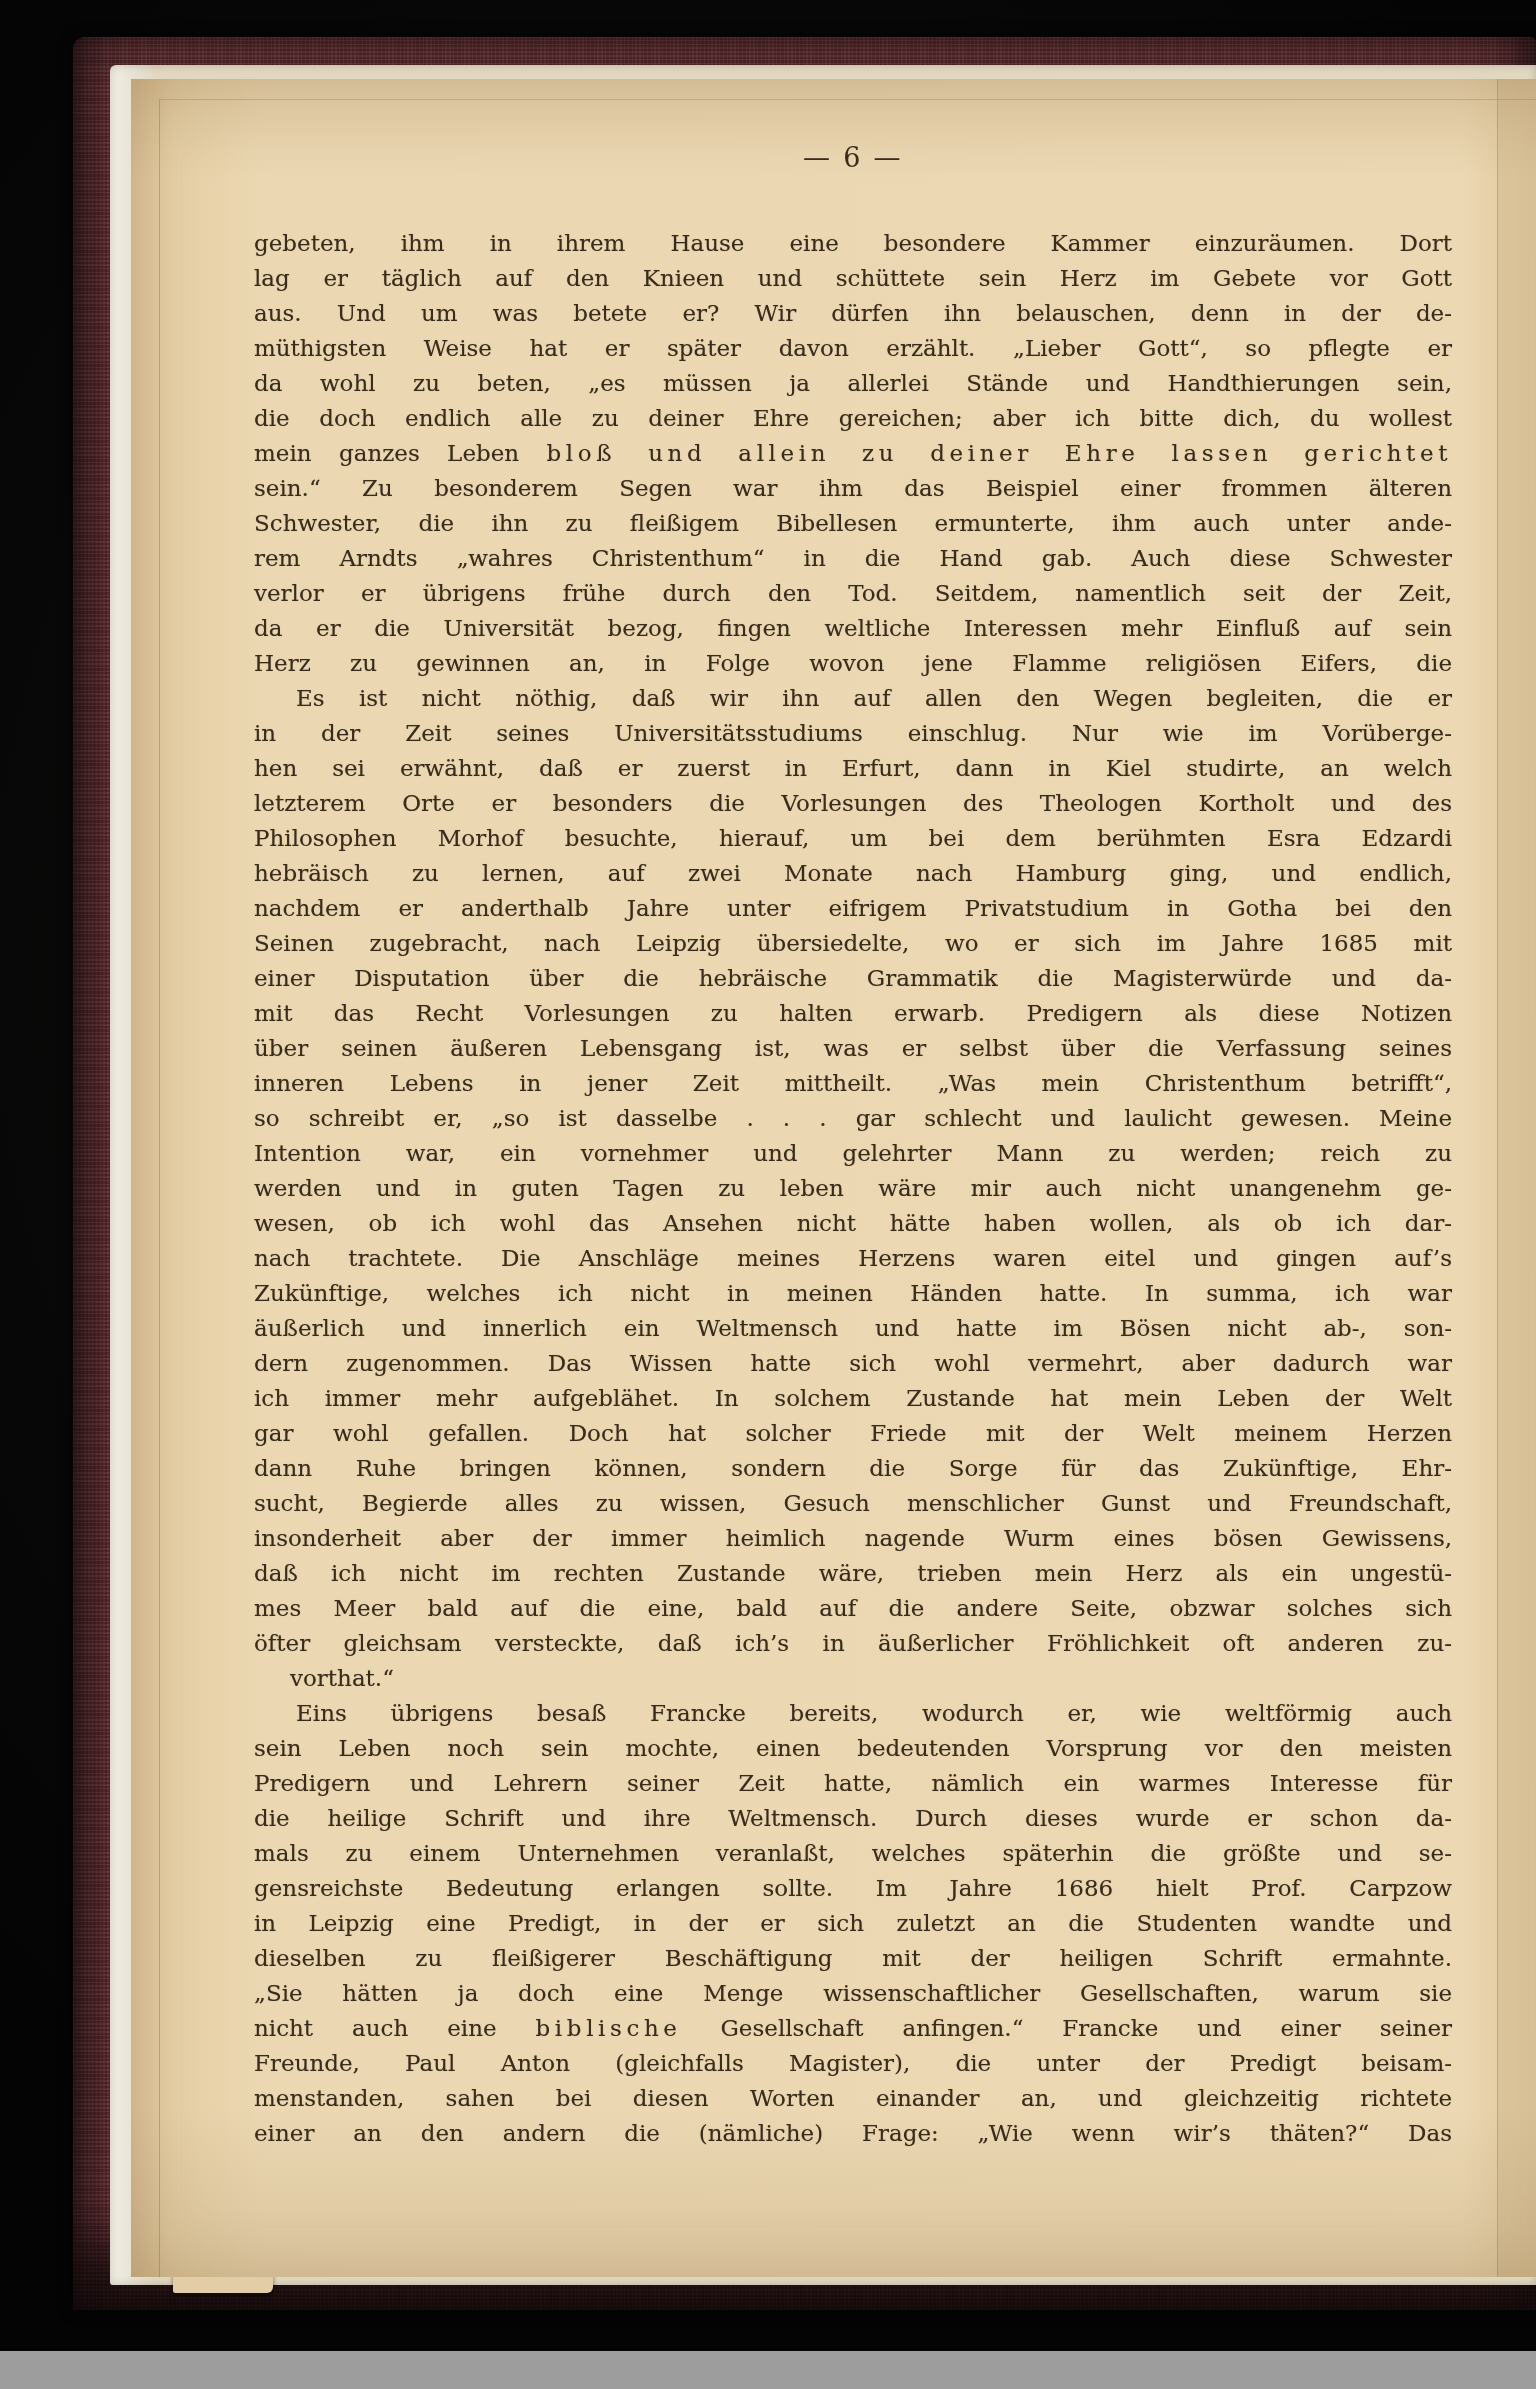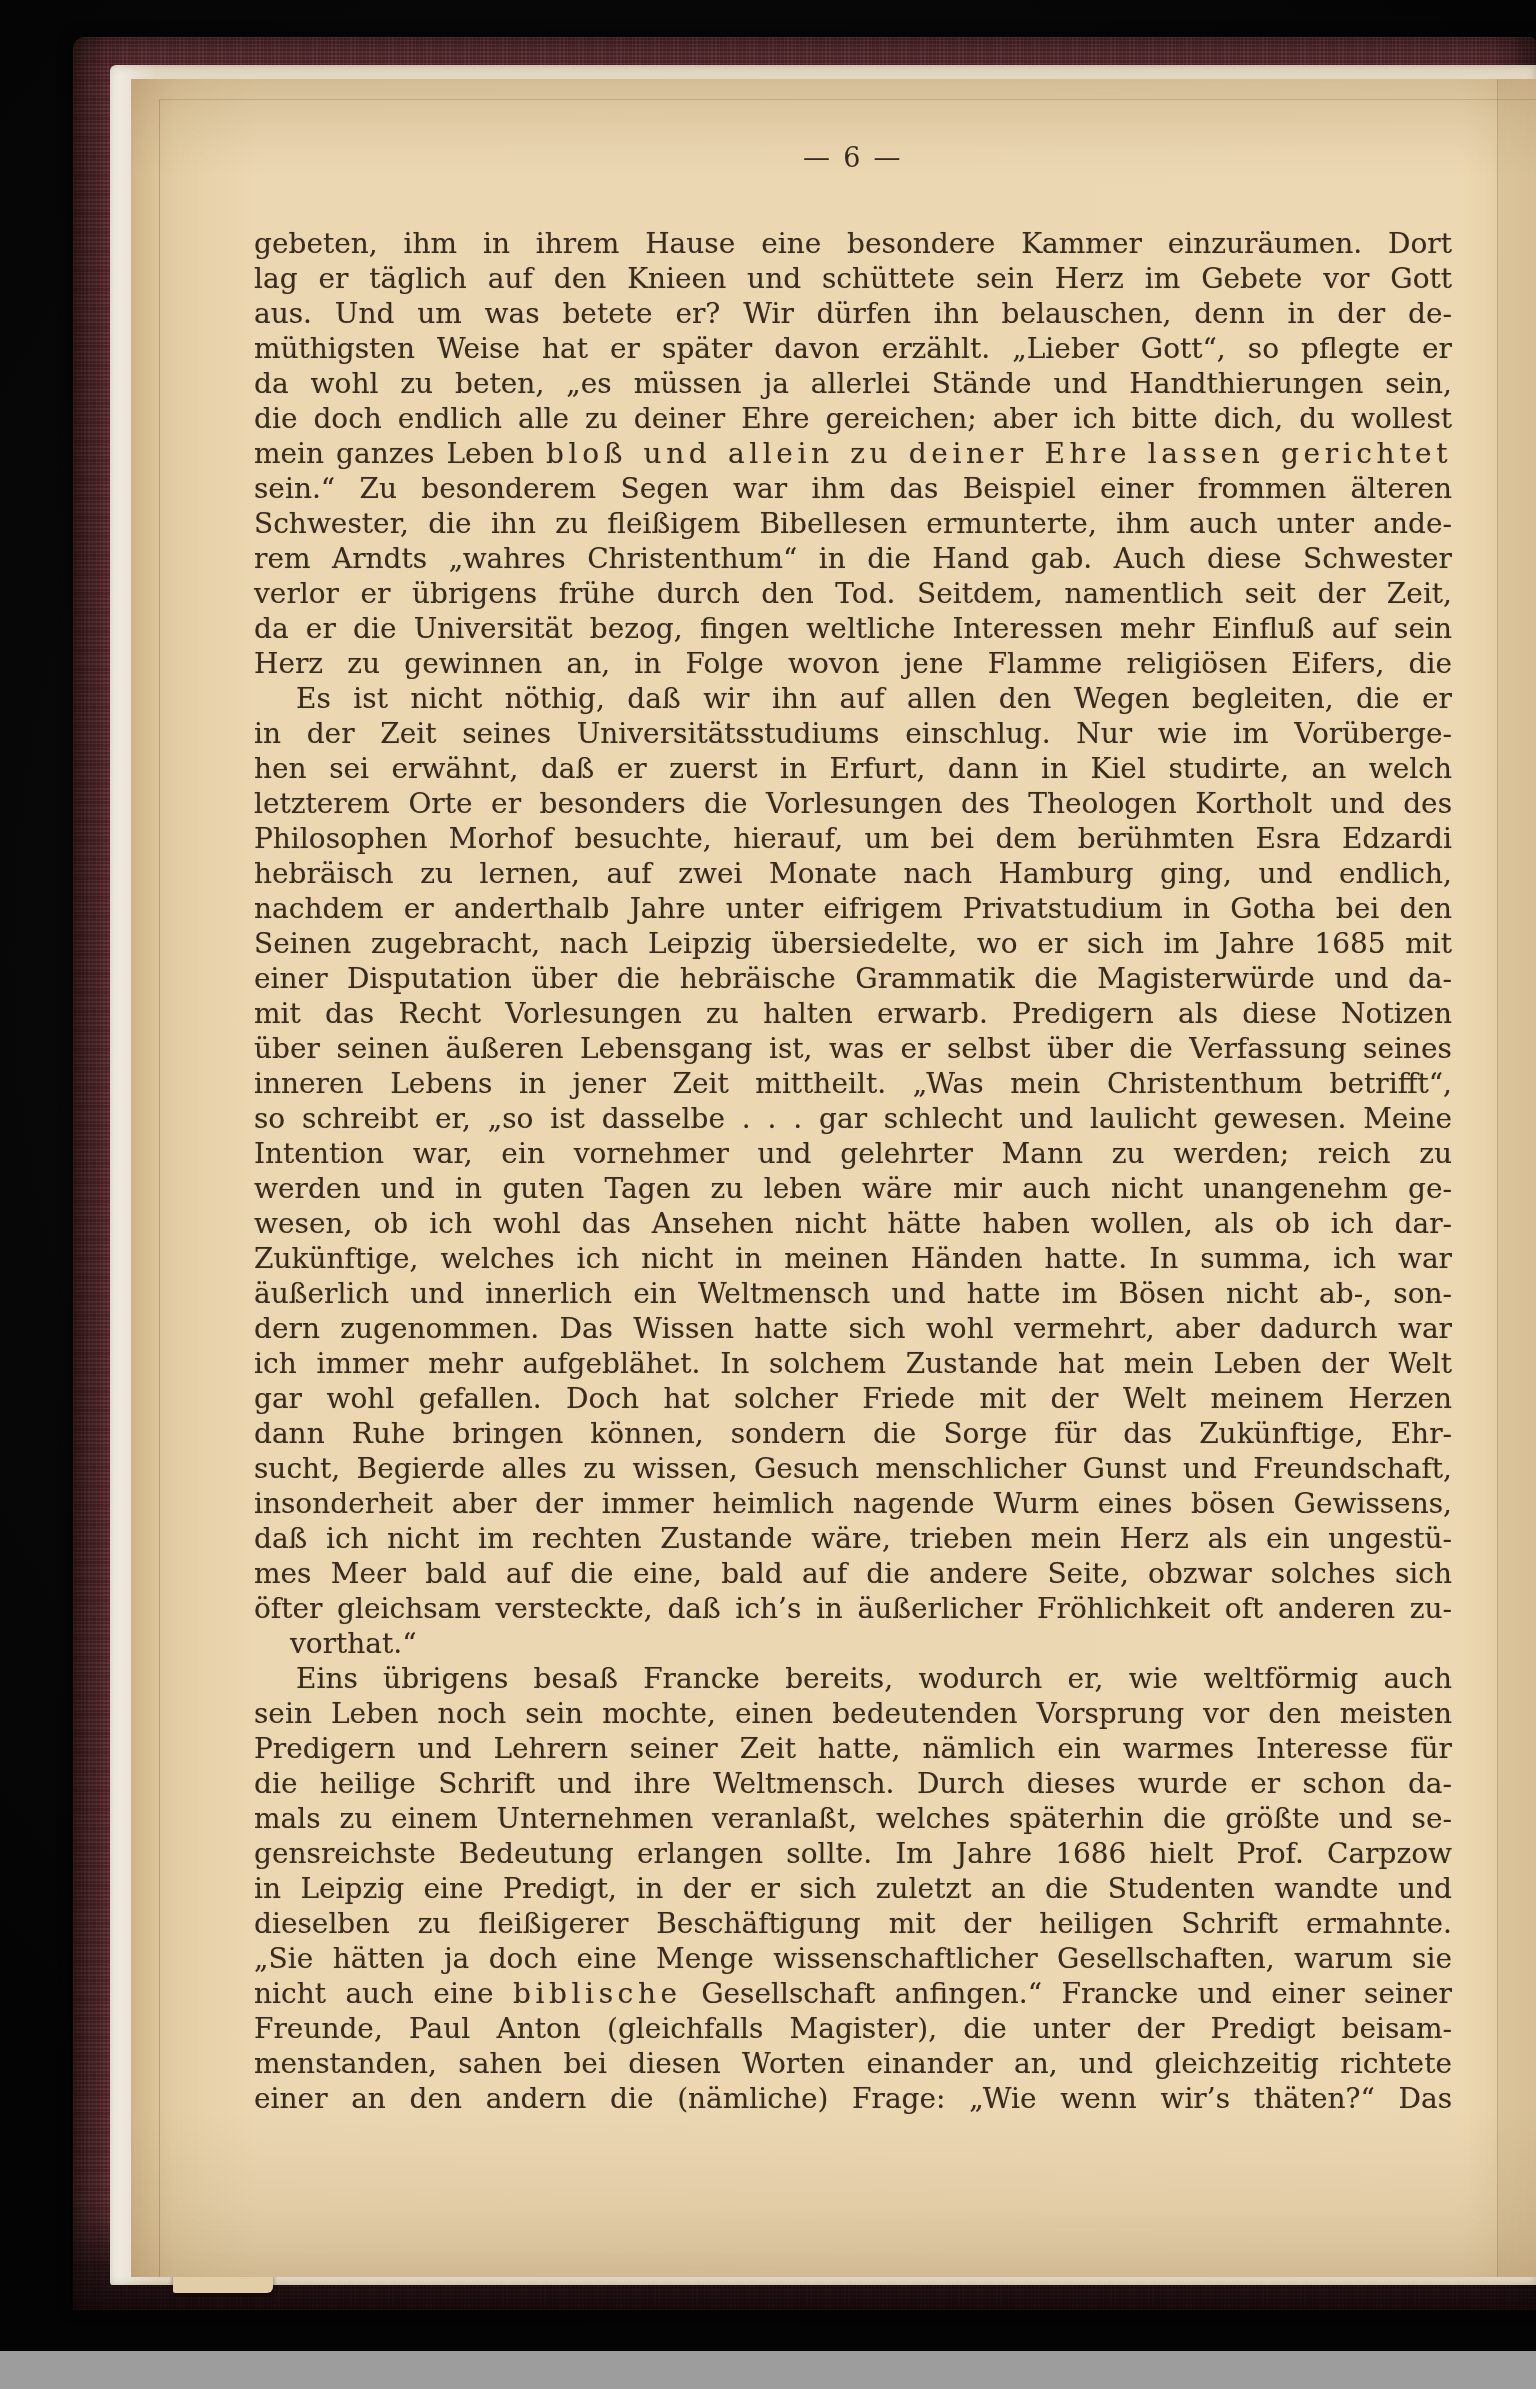--- a/index.html
+++ b/index.html
@@ -49,21 +49,21 @@
     content:"";position:absolute;left:1366px;top:0;bottom:0;width:40px;
     border-left:0.8px solid rgba(110,80,45,0.28);
     background:linear-gradient(90deg, rgba(90,60,20,0.08), rgba(90,60,20,0.02));
   }
   .page-number{
     position:absolute;left:123px;top:63px;width:1198px;
     text-align:center;font-size:27px;color:var(--ink,#3a2c1d);letter-spacing:2.3px;
   }
   .textblock{position:absolute;left:123px;top:147px;width:1198px;}
   .line{
-    height:35px;line-height:35px;font-size:28px;color:var(--ink,#3a2c1d);
+    height:35px;line-height:35px;font-size:23px;color:var(--ink,#3a2c1d);
     text-align:justify;text-align-last:justify;
     text-shadow:0 0 0.8px rgba(58,44,29,0.35);
   }
   .line.indent{text-indent:42px;}
   .line.no-just{text-align-last:left;margin-left:36px;}
   .spaced{letter-spacing:4.6px;}
   
   .footer-bar{
     position:absolute;left:0;top:2351px;width:1536px;height:38px;
     background:var(--footer-bar,#9d9d9d);
@@ -103,20 +103,21 @@
         <div class="line"><span>nachdem er anderthalb Jahre unter eifrigem Privatstudium in Gotha bei den</span></div>
         <div class="line"><span>Seinen zugebracht, nach Leipzig übersiedelte, wo er sich im Jahre 1685 mit</span></div>
         <div class="line"><span>einer Disputation über die hebräische Grammatik die Magisterwürde und da-</span></div>
         <div class="line"><span>mit das Recht Vorlesungen zu halten erwarb. Predigern als diese Notizen</span></div>
         <div class="line"><span>über seinen äußeren Lebensgang ist, was er selbst über die Verfassung seines</span></div>
         <div class="line"><span>inneren Lebens in jener Zeit mittheilt. „Was mein Christenthum betrifft“,</span></div>
         <div class="line"><span>so schreibt er, „so ist dasselbe . . . gar schlecht und laulicht gewesen. Meine</span></div>
         <div class="line"><span>Intention war, ein vornehmer und gelehrter Mann zu werden; reich zu</span></div>
         <div class="line"><span>werden und in guten Tagen zu leben wäre mir auch nicht unangenehm ge-</span></div>
         <div class="line"><span>wesen, ob ich wohl das Ansehen nicht hätte haben wollen, als ob ich dar-</span></div>
+        <div class="line"><span>nach trachtete. Die Anschläge meines Herzens waren eitel und gingen auf’s</span></div>
         <div class="line"><span>Zukünftige, welches ich nicht in meinen Händen hatte. In summa, ich war</span></div>
         <div class="line"><span>äußerlich und innerlich ein Weltmensch und hatte im Bösen nicht ab-, son-</span></div>
         <div class="line"><span>dern zugenommen. Das Wissen hatte sich wohl vermehrt, aber dadurch war</span></div>
         <div class="line"><span>ich immer mehr aufgeblähet. In solchem Zustande hat mein Leben der Welt</span></div>
         <div class="line"><span>gar wohl gefallen. Doch hat solcher Friede mit der Welt meinem Herzen</span></div>
         <div class="line"><span>dann Ruhe bringen können, sondern die Sorge für das Zukünftige, Ehr-</span></div>
         <div class="line"><span>sucht, Begierde alles zu wissen, Gesuch menschlicher Gunst und Freundschaft,</span></div>
         <div class="line"><span>insonderheit aber der immer heimlich nagende Wurm eines bösen Gewissens,</span></div>
         <div class="line"><span>daß ich nicht im rechten Zustande wäre, trieben mein Herz als ein ungestü-</span></div>
         <div class="line"><span>mes Meer bald auf die eine, bald auf die andere Seite, obzwar solches sich</span></div>

